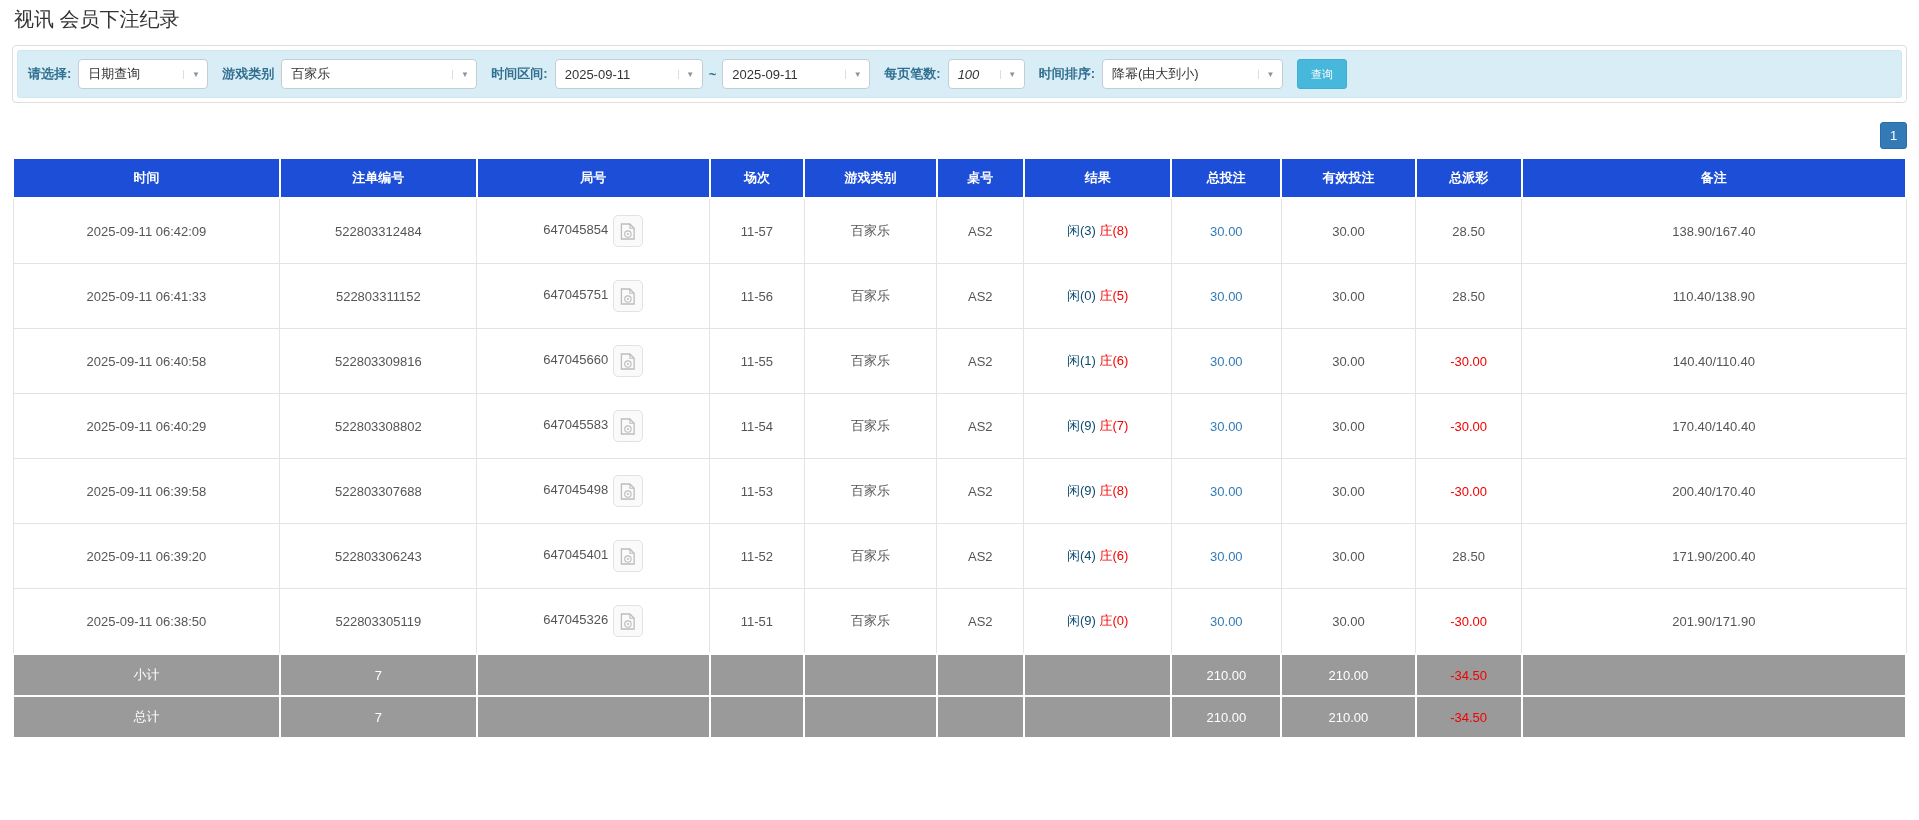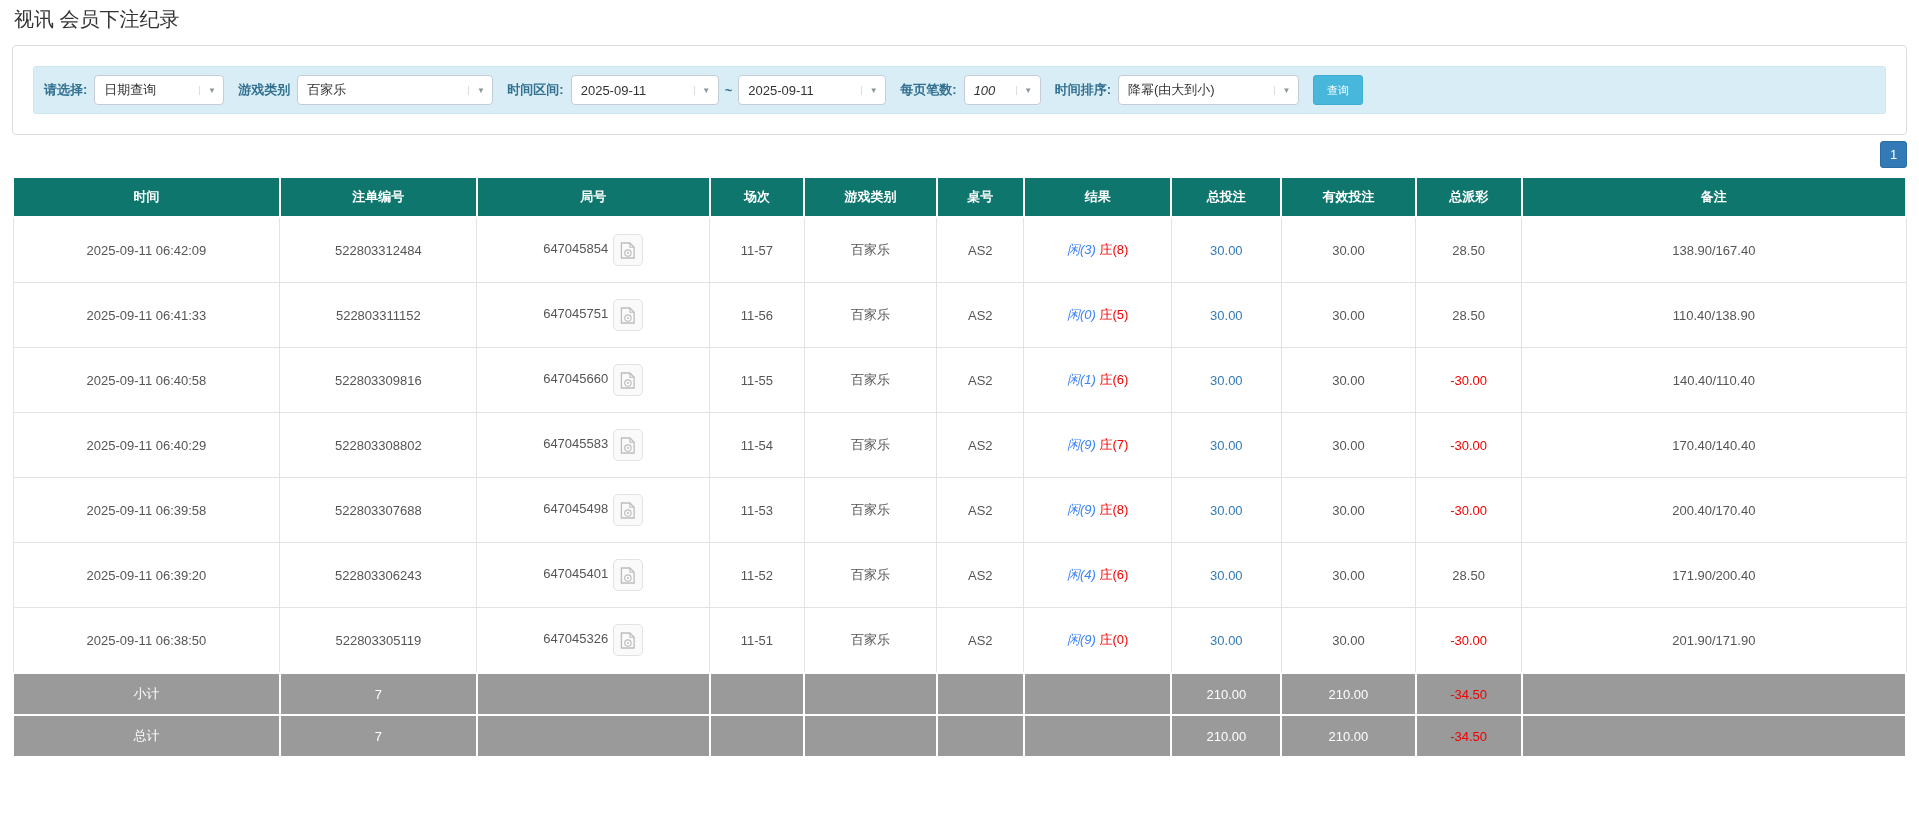--- a/index.html
+++ b/index.html
@@ -9,21 +9,21 @@
     font-family: "Liberation Sans", "DejaVu Sans", sans-serif;
     font-size: 13px; color: #333;
   }
   .container { padding: 6px 12px 20px 12px; }
 
   .page-title { font-size: 20px; font-weight: 400; color: #333; margin: 0 0 12px 2px; }
 
   
   .filter-wrap {
     border: 1px solid #ddd; border-radius: 4px;
-    padding: 20px; margin-bottom: 6px; background: #fff;
+    padding: 4px; margin-bottom: 19px; background: #fff;
   }
   .filter-bar {
     background: #d9edf7; border: 1px solid #cde7f2; border-radius: 3px;
     padding: 8px 10px; display: flex; align-items: center;
   }
   .f-group { display: flex; align-items: center; margin-right: 14px; }
   .f-label { color: #31708f; font-weight: bold; white-space: nowrap; margin-right: 7px; }
   .tilde { color: #31708f; margin: 0 6px; font-weight: bold; }
   .combo {
     display: inline-flex; align-items: center; background: #fff;
@@ -59,29 +59,29 @@
   .page-btn {
     background: #337ab7; color: #fff; min-width: 27px; height: 27px;
     border: 1px solid #2e6da4; border-radius: 3px;
     display: flex; align-items: center; justify-content: center;
     font-size: 13px; cursor: pointer;
   }
 
   
   table.bets { width: 100%; border-collapse: collapse; table-layout: fixed; }
   table.bets thead th {
-    background: #0f766e; color: #fff; font-weight: bold; font-size: 13px;
+    background: #1d4ed8; color: #fff; font-weight: bold; font-size: 13px;
     padding: 10px 4px; border: 2px solid #fff; text-align: center;
   }
   table.bets tbody.rows td {
     background: #fff; border: 1px solid #e3e3e3; color: #555;
     padding: 16px 4px; text-align: center; vertical-align: middle;
   }
   .bet-link { color: #337ab7; text-decoration: none; cursor: pointer; }
-  .res-player { color: #3b82f6; font-style: italic; }
+  .res-player { color: #0c4a6e; }
   .res-banker { color: #f20000; }
   .neg { color: #f20000 !important; }
   .video-btn {
     display: inline-flex; align-items: center; justify-content: center;
     width: 30px; height: 32px; margin-left: 5px; vertical-align: middle;
     background: #fafafa; border: 1px solid #e2e2e2; border-radius: 5px; cursor: pointer;
   }
   table.bets tbody.totals td {
     background: #9a9a9a; color: #fff; border: 2px solid #fff;
     padding: 11px 4px; text-align: center;

